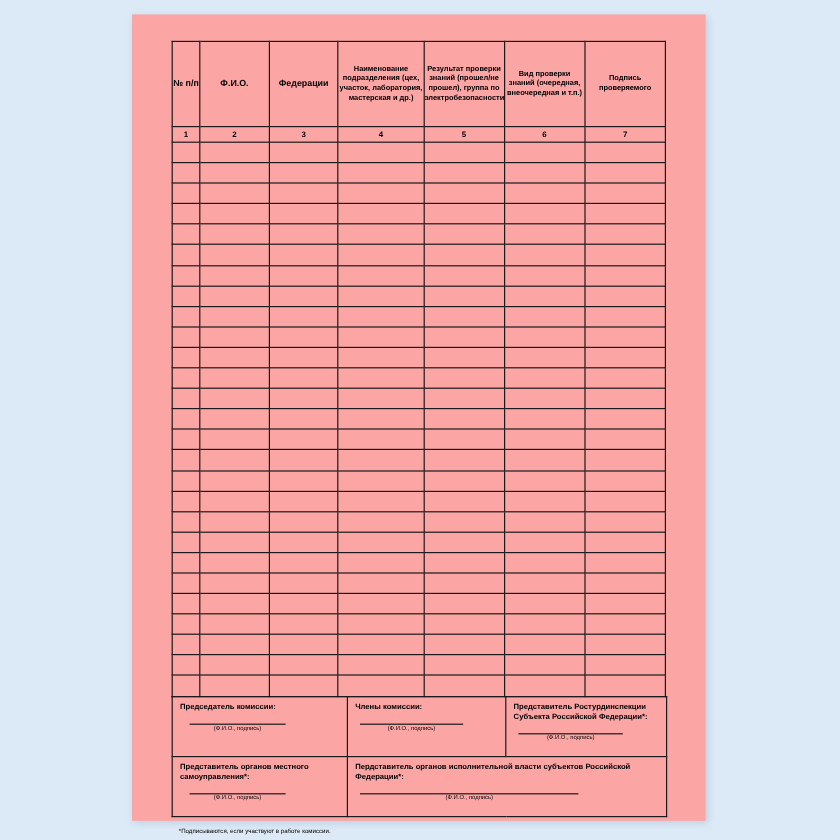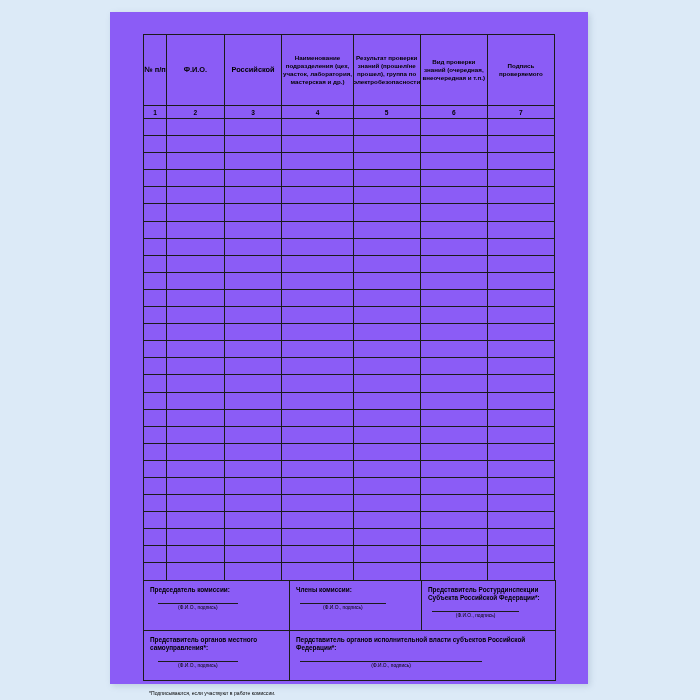--- a/index.html
+++ b/index.html
@@ -12,21 +12,21 @@
     background: #dceaf7;
     font-family: "Liberation Sans", sans-serif;
     overflow: hidden;
   }
   .page-wrap {
     position: absolute;
     left: 110px;
     top: 12px;
     width: 478px;
     height: 672px;
-    background: #8b5cf6;
+    background: #fca5a5;
     box-shadow: 2px 2px 6px rgba(80,110,140,0.22);
   }
   .sheet {
     position: absolute;
     left: 33px;
     top: 22px;
     width: 412px;
   }
   table.form {
     border-collapse: collapse;
@@ -127,21 +127,21 @@
         <col style="width:68px">
         <col style="width:64px">
         <col style="width:64px">
         <col style="width:64px">
       </colgroup>
       <thead>
         <tr>
           <th class="head big">№
 п/п</th>
           <th class="head big">Ф.И.О.</th>
-          <th class="head big">Российской</th>
+          <th class="head big">Федерации</th>
           <th class="head">Наименование подразделения (цех, участок, лаборатория, мастерская и др.)</th>
           <th class="head">Результат проверки знаний (прошел/не прошел), группа по электробезопасности</th>
           <th class="head">Вид проверки знаний (очередная, внеочередная и т.п.)</th>
           <th class="head">Подпись проверяемого</th>
         </tr>
         <tr>
           <td class="numrow">1</td>
           <td class="numrow">2</td>
           <td class="numrow">3</td>
           <td class="numrow">4</td>

